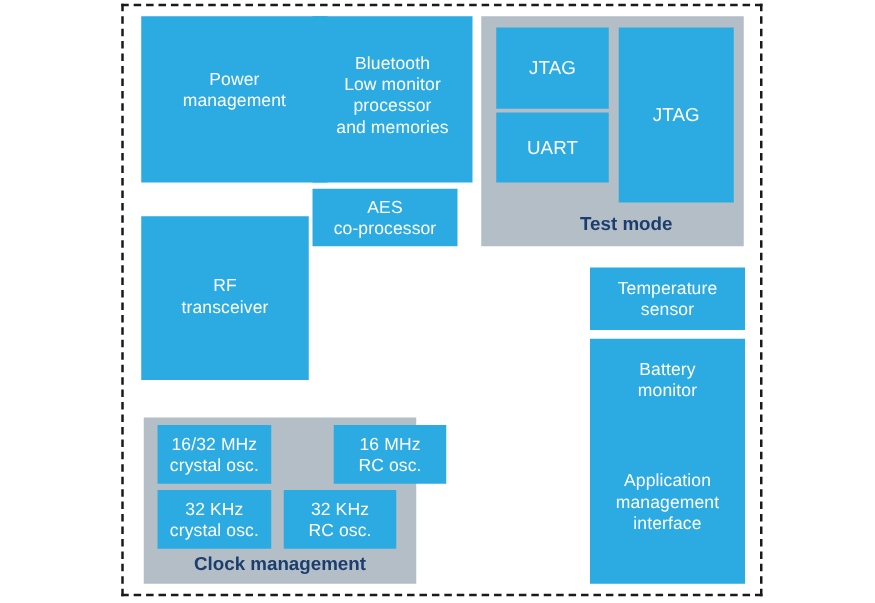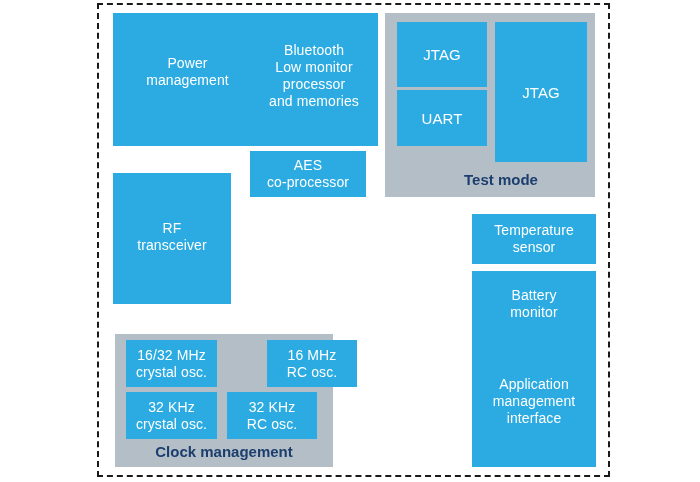--- a/index.html
+++ b/index.html
@@ -31,21 +31,21 @@
     position:absolute;background:var(--gray);box-sizing:border-box;
   }
   .container-label{
     position:absolute;left:0;right:0;text-align:center;
     color:var(--navy);font-weight:bold;font-size:15px;line-height:18px;
   }
   
   .b-power{left:113px;top:13px;width:149px;height:133px;padding-bottom:15px;}
   .b-bt{left:250px;top:13px;width:128px;height:133px;padding-bottom:8px;}
   .b-aes{left:250px;top:151px;width:116px;height:46px;}
-  .b-rf{left:113px;top:173px;width:118px;height:131px;padding-bottom:4px;}
+  .b-rf{left:113px;top:173px;width:134px;height:131px;padding-bottom:4px;}
   
   .c-test{left:385px;top:13px;width:210px;height:184px;}
   .t-jtag{left:12px;top:9px;width:90px;height:65px;font-size:15px;}
   .t-uart{left:12px;top:77px;width:90px;height:56px;font-size:15px;}
   .t-gpio{left:110px;top:9px;width:92px;height:140px;font-size:15px;}
   .c-test .container-label{bottom:8px;margin-left:22px;}
   
   .b-temp{left:472px;top:214px;width:124px;height:50px;}
   .b-batt{left:472px;top:271px;width:124px;height:65px;}
   .b-app{left:472px;top:336px;width:124px;height:131px;}

